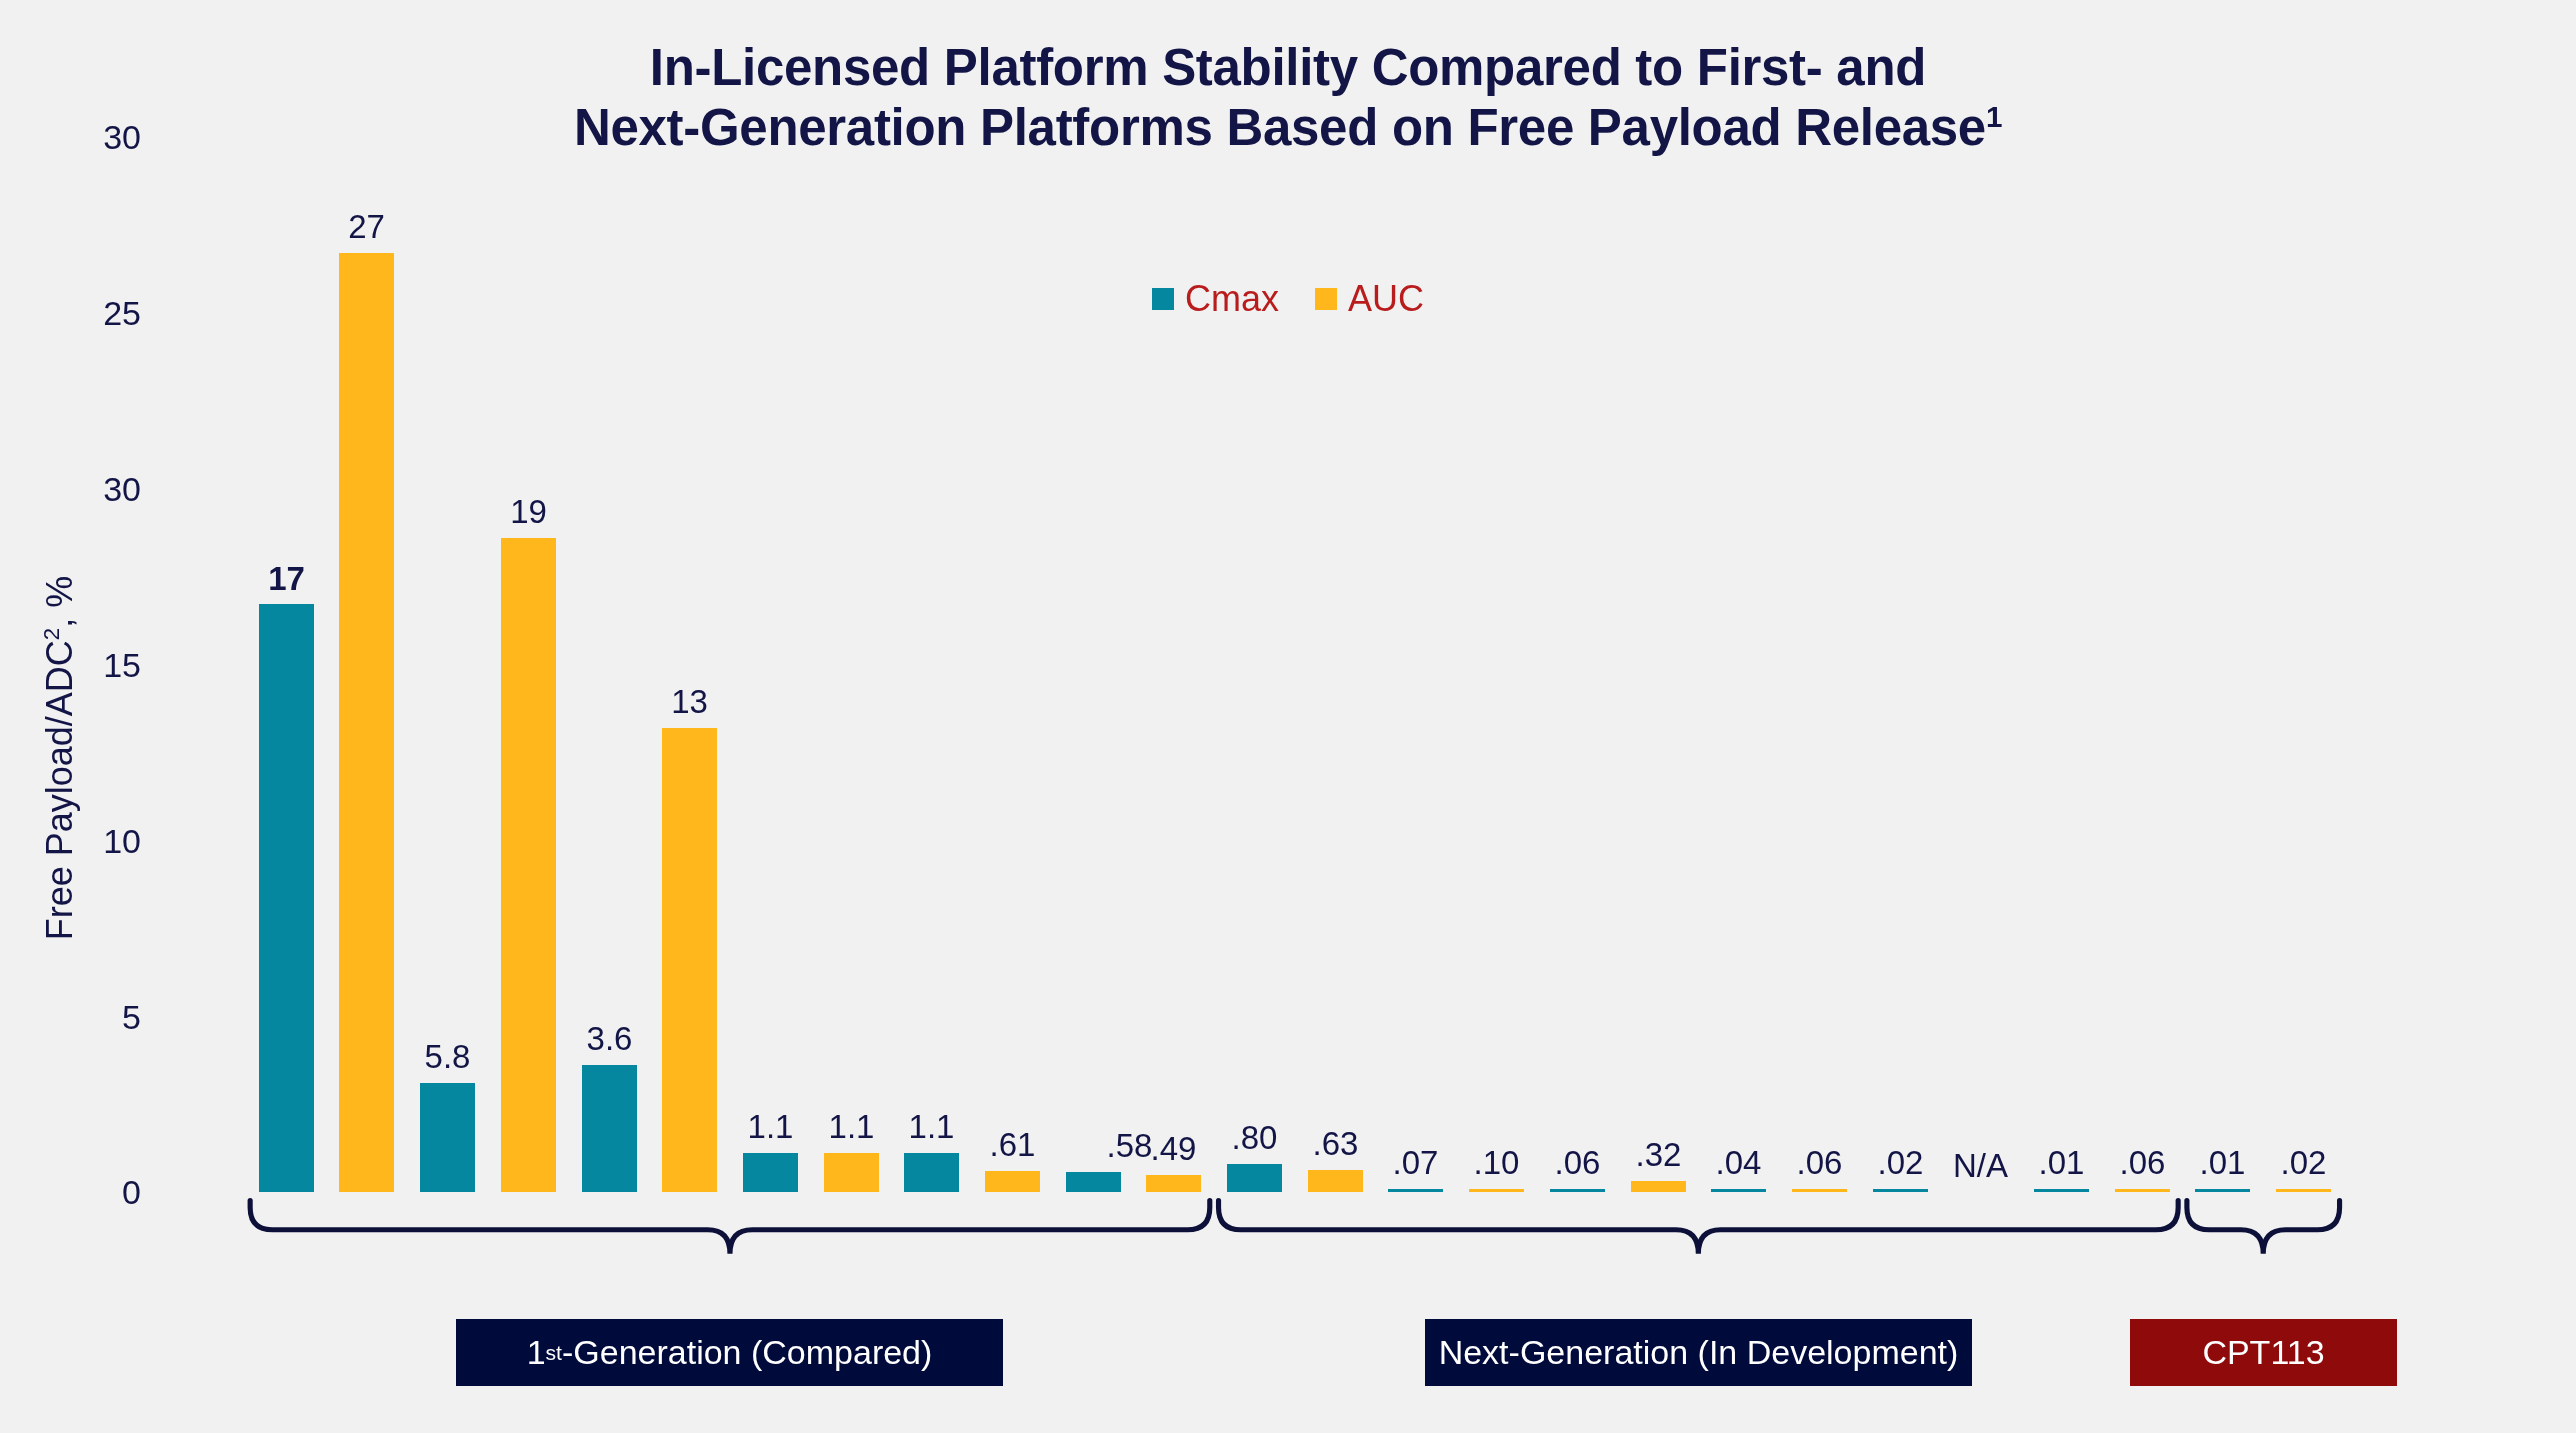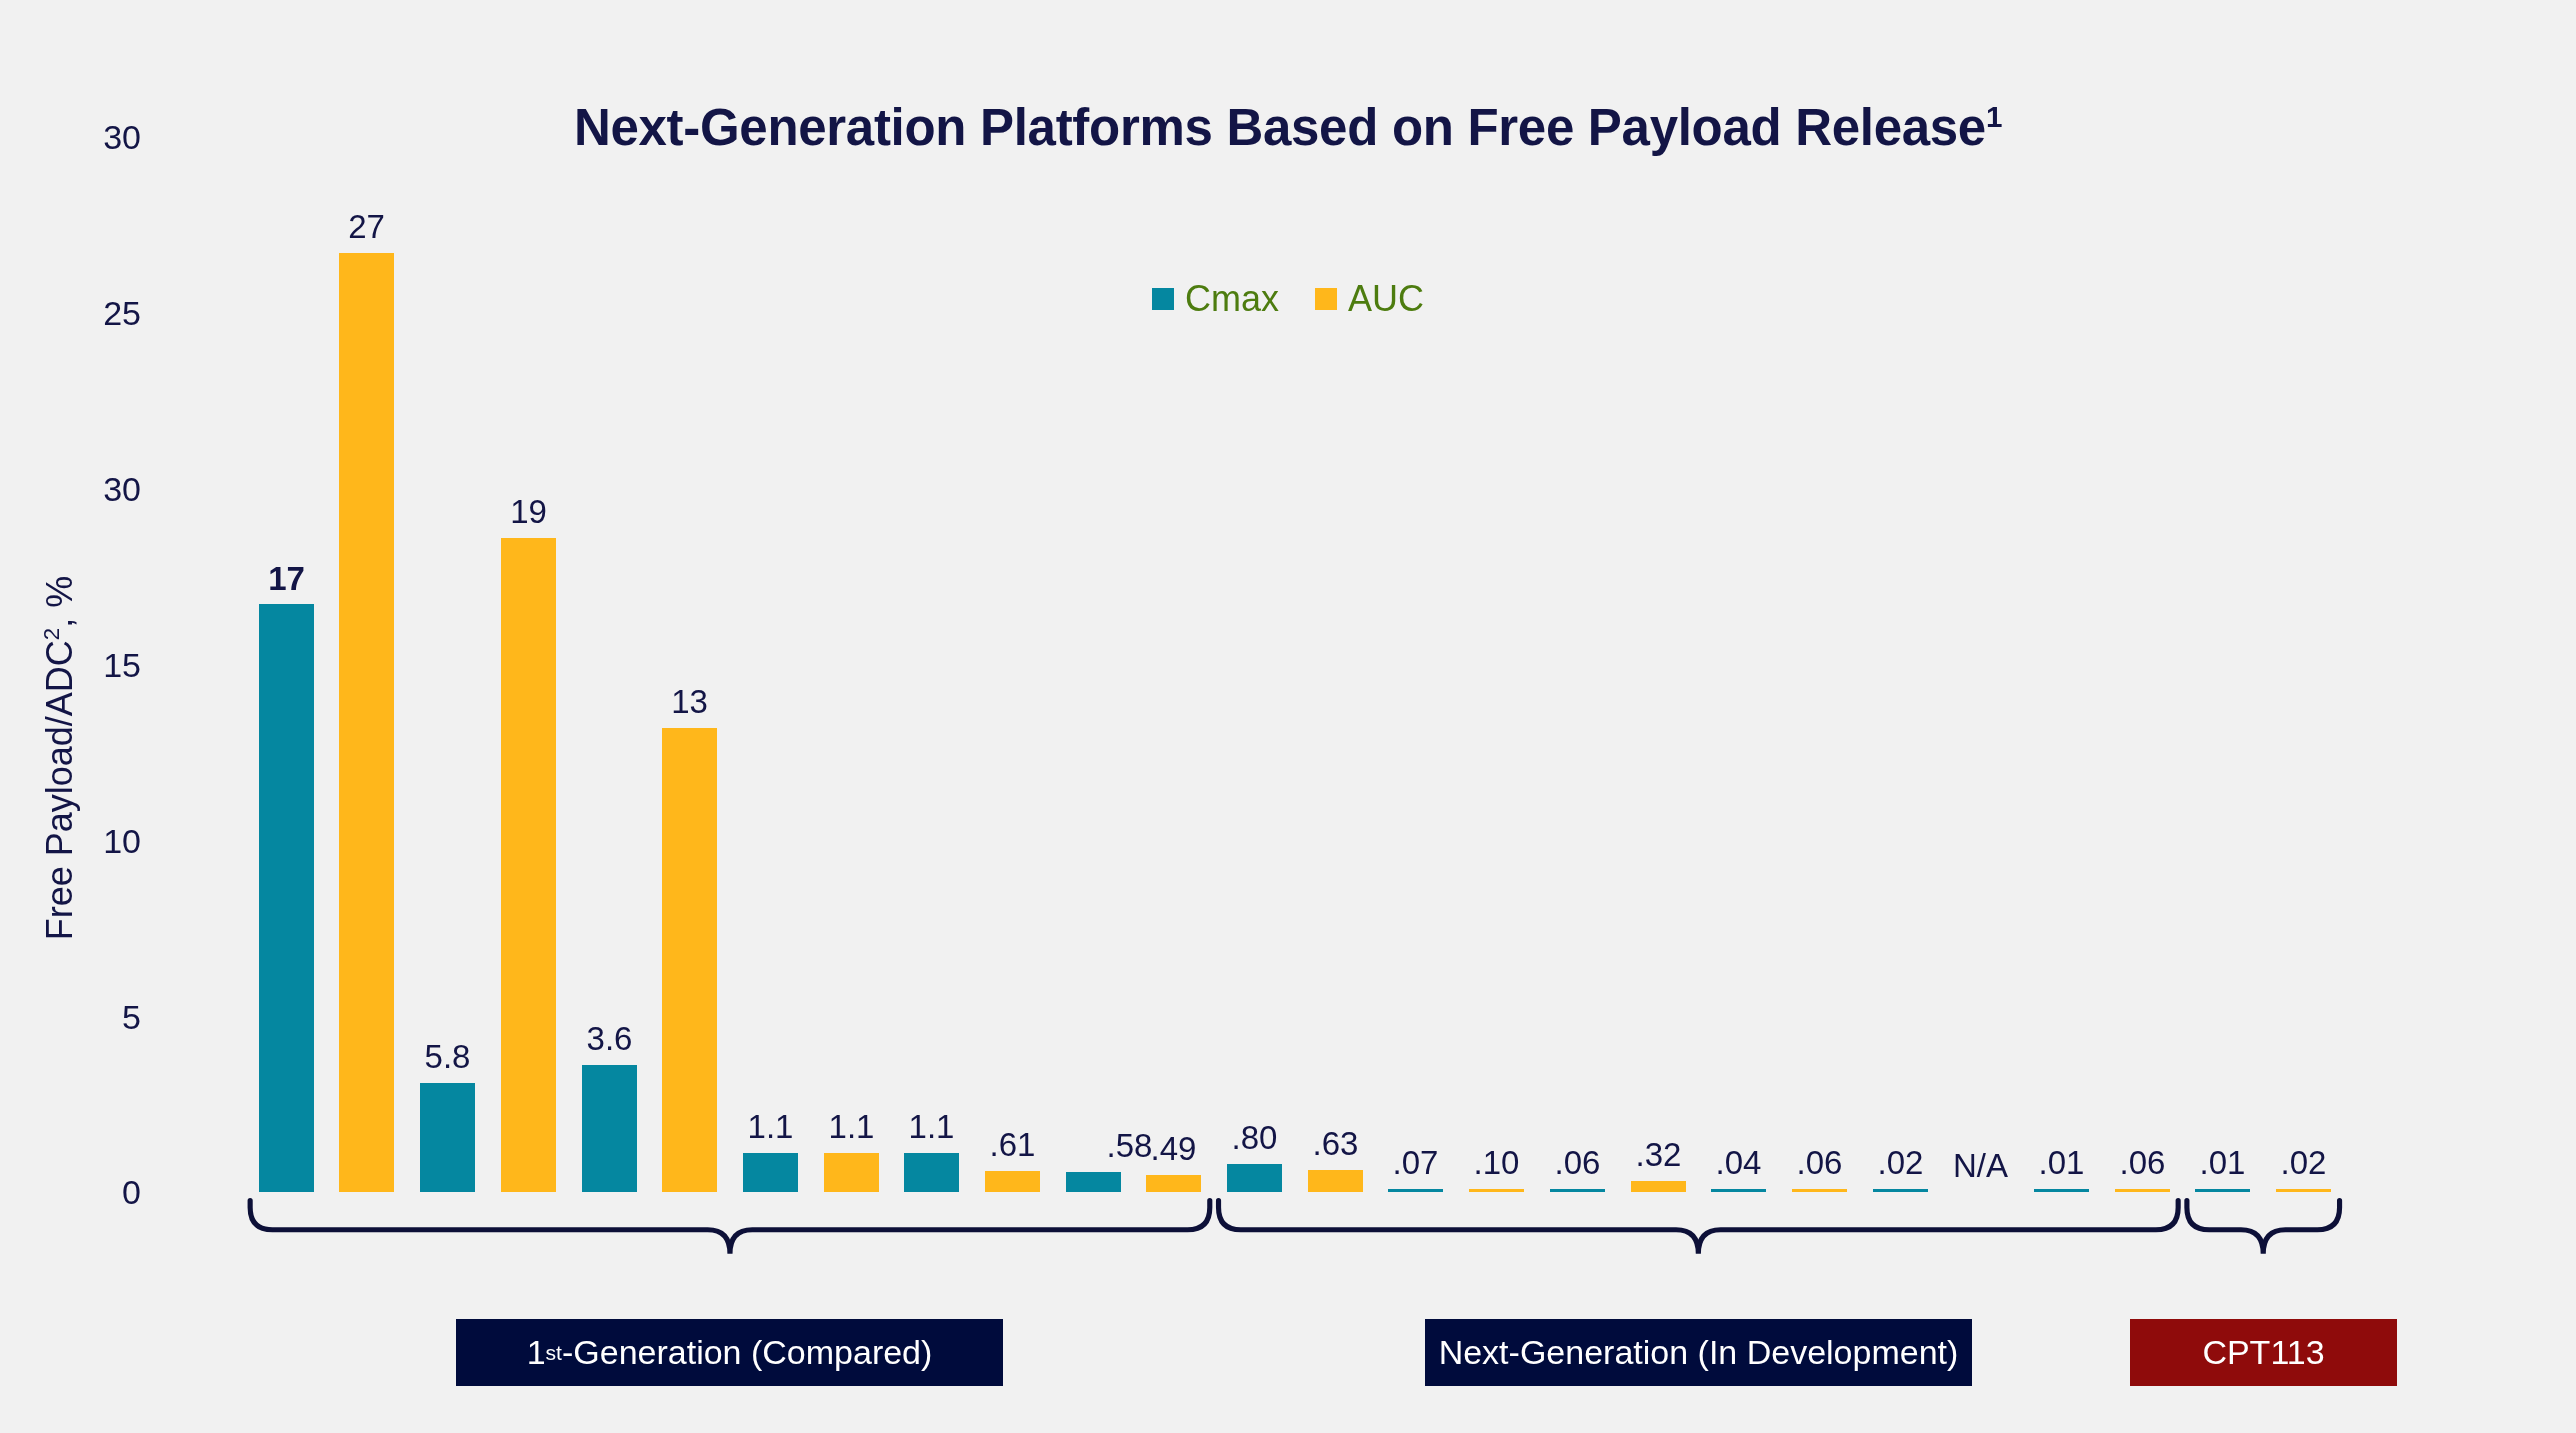--- a/index.html
+++ b/index.html
@@ -76,21 +76,21 @@
 
   
   #legend {
     position: absolute;
     left: 1152px;
     top: 278px;
     display: flex;
     align-items: center;
     gap: 36px;
     font-size: 36px;
-    color: #4d7c0f;
+    color: #b91c1c;
   }
   .legend-entry {
     display: flex;
     align-items: center;
     gap: 11px;
   }
   .legend-swatch {
     width: 22px;
     height: 22px;
     display: block;
@@ -146,21 +146,21 @@
   .group-label sup {
     font-size: 0.62em;
     vertical-align: super;
     line-height: 0;
   }
 </style>
 </head>
 <body>
 
 <div id="chart-title">
-  <br>
+  <span>In-Licensed Platform Stability Compared to First- and</span><br>
   <span>Next-Generation Platforms Based on Free Payload Release</span><sup>1</sup>
 </div>
 
 <div id="plot-area">
 
   <div id="y-axis-title">
     <span>Free Payload/ADC</span><sup>2</sup><span>, %</span>
   </div>
 
   <div id="y-ticks">

